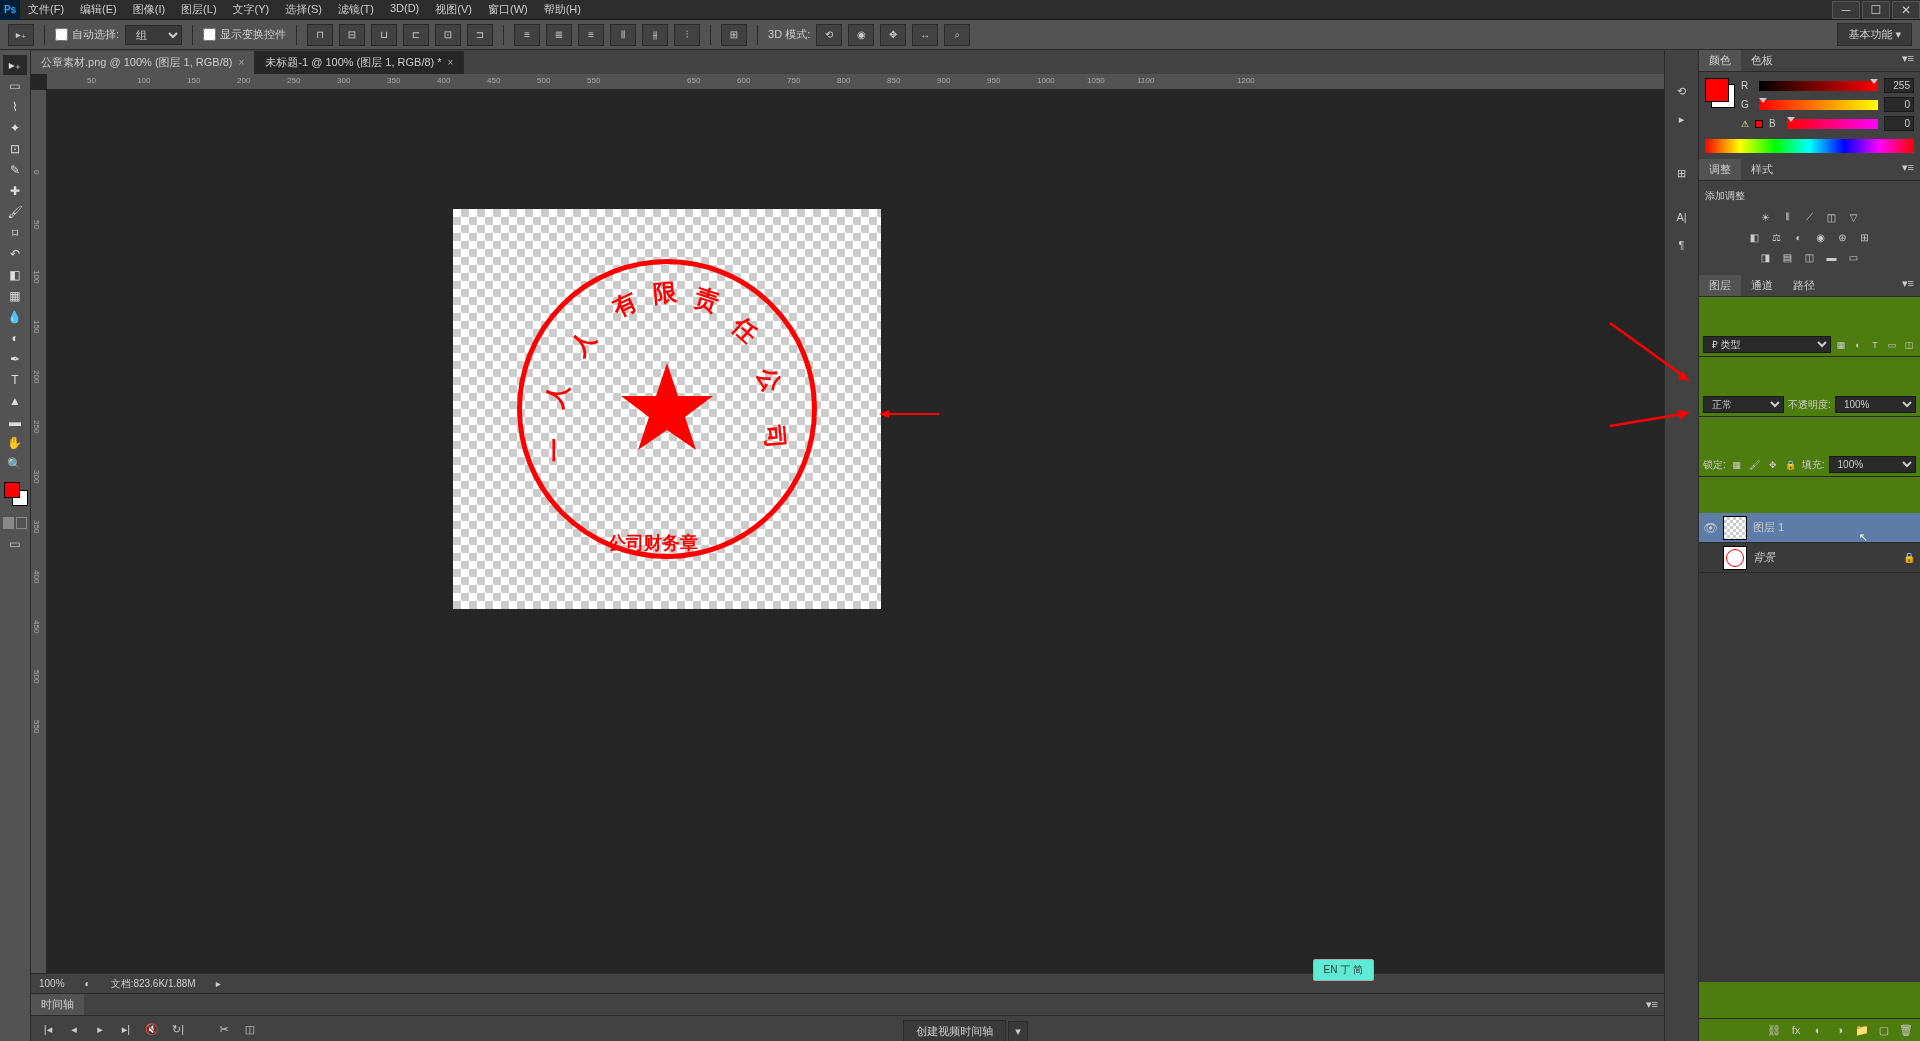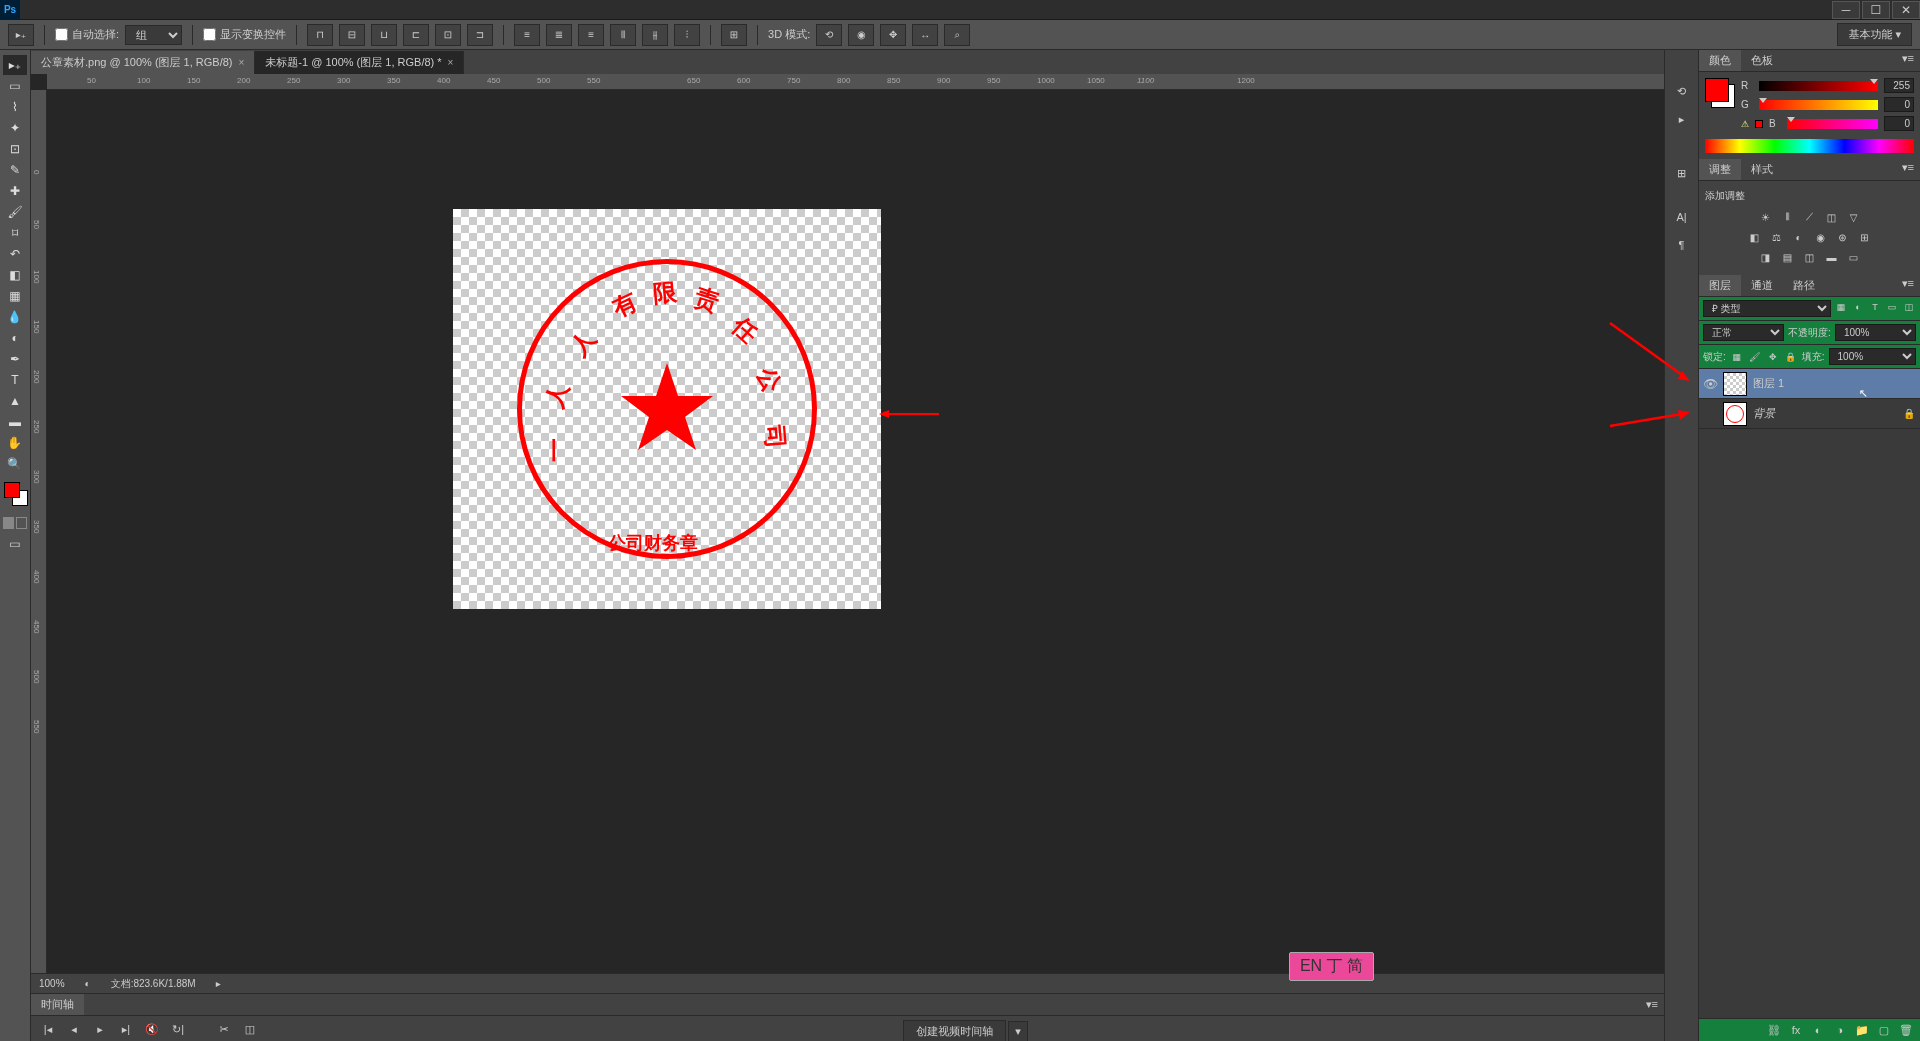--- a/index.html
+++ b/index.html
@@ -57,43 +57,56 @@
 .color-panel { padding: 6px; background: #424242; }
 .color-row { display: flex; align-items: center; gap: 6px; margin-bottom: 4px; }
 .color-big-swatch { width: 24px; height: 24px; background: #ff0000; border: 1px solid #000; }
 .color-label { width: 12px; font-size: 10px; }
 .color-slider { flex: 1; height: 10px; position: relative; }
 .color-value { width: 30px; background: #2a2a2a; border: 1px solid #1a1a1a; color: #ccc; text-align: right; padding: 1px 3px; font-size: 10px; }
 .spectrum-bar { height: 14px; background: linear-gradient(to right, red, yellow, lime, cyan, blue, magenta, red); margin-top: 4px; }
 .adjust-panel { padding: 6px; background: #424242; }
 .adjust-icons { display: flex; gap: 4px; justify-content: center; margin: 4px 0; flex-wrap: wrap; }
 .adj-icon { width: 18px; height: 16px; display: flex; align-items: center; justify-content: center; font-size: 10px; color: #ccc; }
-.layers-panel { flex: 1; background: #15803d; display: flex; flex-direction: column; }
-.layer-filter-row { display: flex; align-items: flex-start; padding: 3px 4px; gap: 3px; border-bottom: 1px solid #2a2a2a; }
+.layers-panel { flex: 1; background: #4d7c0f; display: flex; flex-direction: column; gap: 36px; }
+.layer-filter-row { display: flex; align-items: center; padding: 3px 4px; gap: 3px; border-bottom: 1px solid #2a2a2a; }
 .layer-select { background: #2a2a2a; border: 1px solid #1a1a1a; color: #ccc; font-size: 10px; padding: 1px 4px; flex: 1; }
 .filter-icon { width: 14px; height: 14px; display: flex; align-items: center; justify-content: center; font-size: 9px; }
 .layer-opts-row { display: flex; align-items: center; padding: 3px 4px; gap: 4px; border-bottom: 1px solid #2a2a2a; font-size: 10px; }
 .layer-list { flex: 1; background: #3a3a3a; overflow-y: auto; }
 .layer-row { display: flex; align-items: center; height: 30px; border-bottom: 1px solid #2a2a2a; padding: 0 4px; gap: 6px; cursor: pointer; }
 .layer-row.selected { background: #5d7ca8; }
 .layer-eye { width: 14px; font-size: 12px; }
 .layer-thumb { width: 24px; height: 24px; background: #fff; border: 1px solid #000; background-image: repeating-conic-gradient(#ccc 0 25%, #fff 0 50%); background-size: 6px 6px; }
 .layer-name { font-size: 11px; flex: 1; }
 .layer-lock { font-size: 10px; }
 .layer-bottom-icons { display: flex; justify-content: flex-end; gap: 6px; padding: 3px 6px; border-top: 1px solid #2a2a2a; }
 .lb-icon { width: 16px; height: 16px; display: flex; align-items: center; justify-content: center; font-size: 11px; }
-.ime-indicator { position: absolute; bottom: 60px; right: 290px; background: #ec4899; color: #333; padding: 3px 10px; font-size: 16px; border: 1px solid #aaa; border-radius: 2px; }
+.ime-indicator { position: absolute; bottom: 60px; right: 290px; background: #5eead4; color: #333; padding: 3px 10px; font-size: 10px; border: 1px solid #aaa; border-radius: 2px; }
 .annotation-arrow { position: absolute; pointer-events: none; }
 .annotation-arrow svg { overflow: visible; }
 </style>
 </head>
 <body>
 
 <div class="titlebar">
   <div class="ps-logo">Ps</div>
+  <div class="menu-items">
+    <div class="menu-item">文件(F)</div>
+    <div class="menu-item">编辑(E)</div>
+    <div class="menu-item">图像(I)</div>
+    <div class="menu-item">图层(L)</div>
+    <div class="menu-item">文字(Y)</div>
+    <div class="menu-item">选择(S)</div>
+    <div class="menu-item">滤镜(T)</div>
+    <div class="menu-item">3D(D)</div>
+    <div class="menu-item">视图(V)</div>
+    <div class="menu-item">窗口(W)</div>
+    <div class="menu-item">帮助(H)</div>
+  </div>
   <div class="window-controls">
     <div class="win-btn">─</div>
     <div class="win-btn">☐</div>
     <div class="win-btn">✕</div>
   </div>
 </div>
 
 <div class="options-bar">
   <div class="opt-icon">▸₊</div>
   <div class="divider-v"></div>

